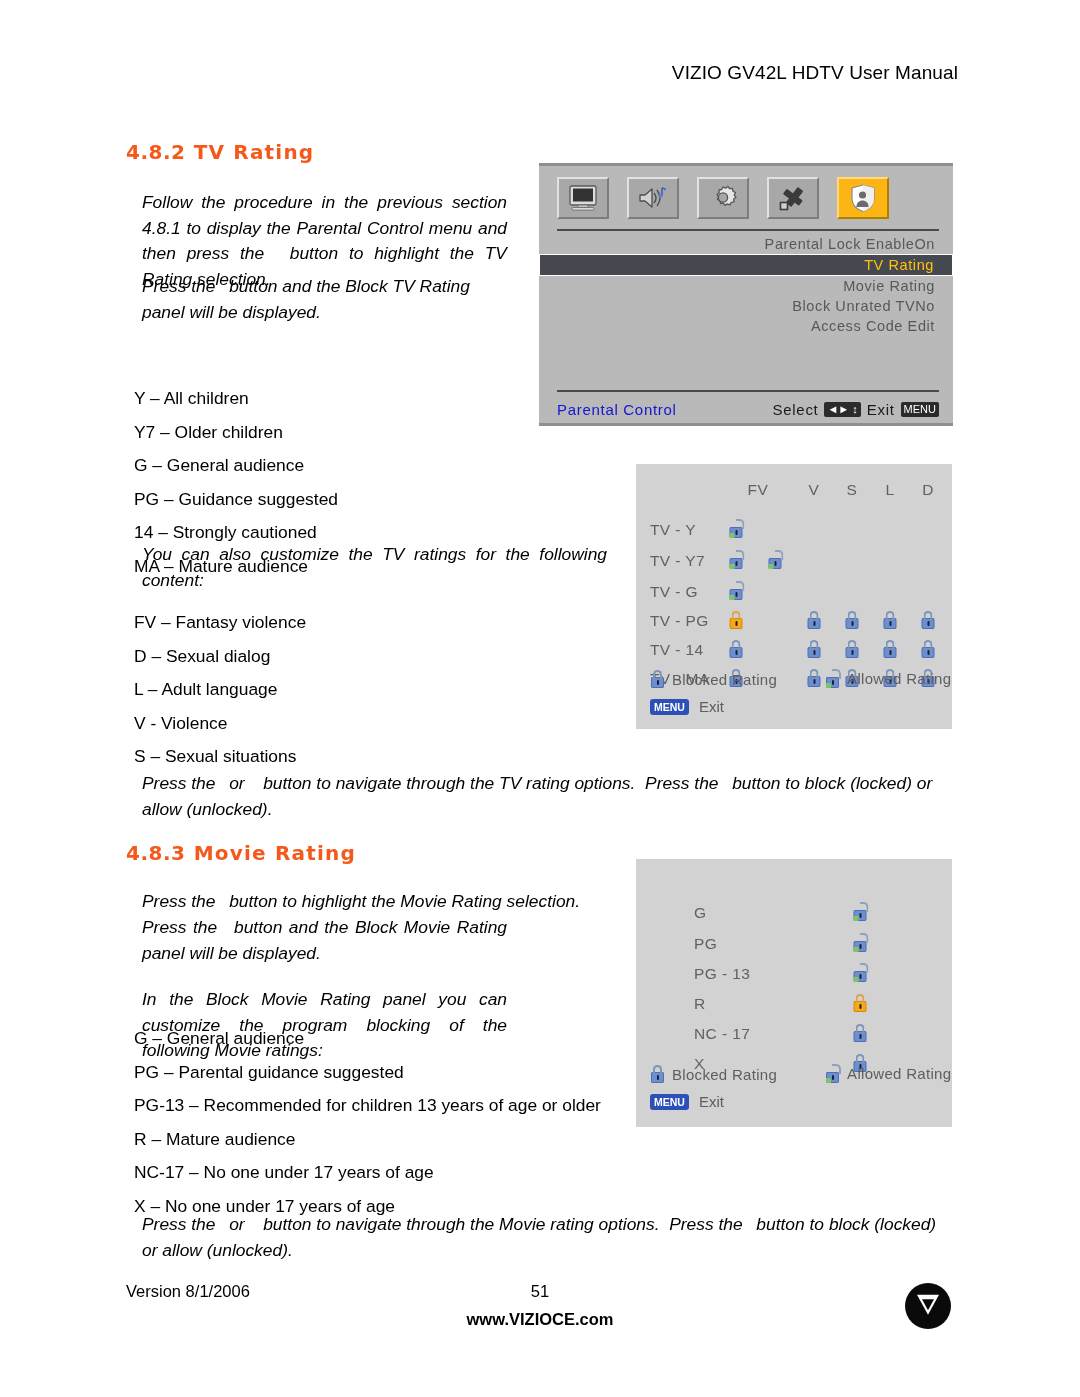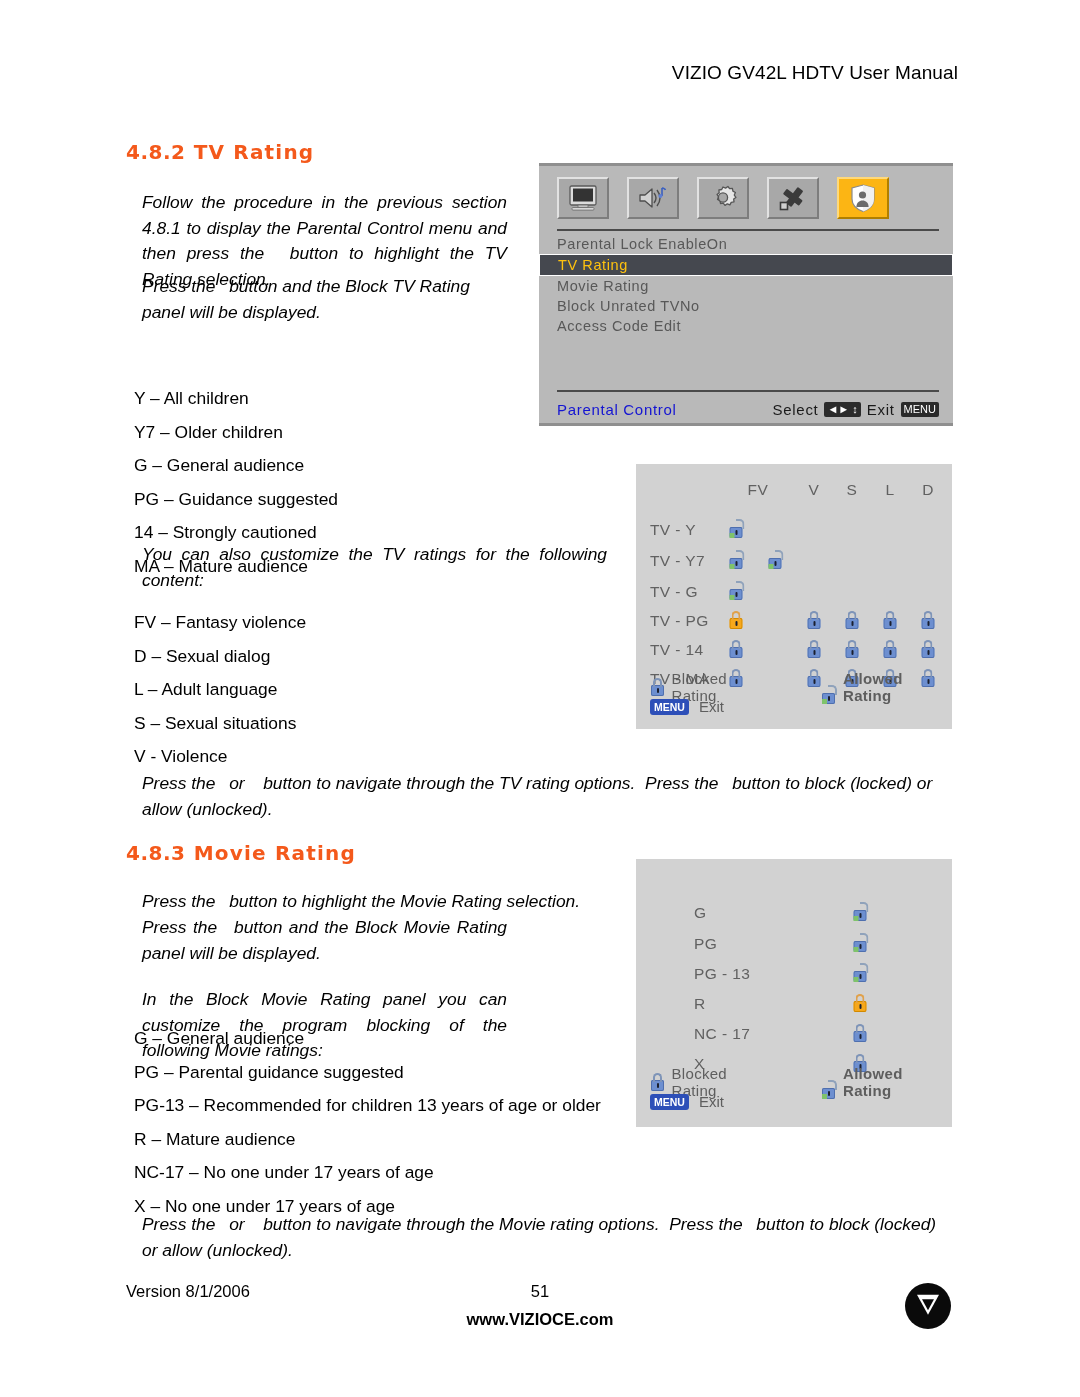--- a/index.html
+++ b/index.html
@@ -174,21 +174,21 @@
   .osd-rows {
     position: absolute;
     left: 0; right: 0;
     top: 68px;
   }
   .osd-row {
     position: relative;
     height: 20px;
     display: flex;
     align-items: center;
-    justify-content: flex-start;
+    justify-content: flex-end;
     padding: 0 18px;
     box-sizing: border-box;
     font-size: 14.5px;
     color: #585858;
     letter-spacing: 0.6px;
   }
   .osd-row.highlight {
     background: #45484f;
     border: 1px solid #ffffff;
     color: #FFC20E;
@@ -340,21 +340,21 @@
   .rp-legend {
     position: absolute;
     left: 14px;
     display: flex;
     align-items: center;
     font-size: 15px;
     color: #5e5e5e;
     letter-spacing: 0.3px;
   }
   .rp-legend .lock { margin-right: 7px; }
-  .rp-legend .second { margin-left: 48px; display: flex; align-items: flex-end; font-weight: bold; }
+  .rp-legend .second { margin-left: 48px; display: flex; align-items: flex-start; }
   .rp-exit {
     position: absolute;
     left: 14px;
     display: flex;
     align-items: center;
     gap: 10px;
     font-size: 15px;
     color: #5e5e5e;
   }
   .menu-badge-blue {
@@ -458,22 +458,22 @@
     <p class="listline">MA – Mature audience</p>
   </div>
 
   <div style="position:absolute;left:126px;top:526px;width:497px;font-size:17.4px;line-height:25.5px;text-align:justify;">
     <p class="para">You can also customize the TV ratings for the following content:</p>
   </div>
   <div class="col-left" style="top:602px">
     <p class="listline">FV – Fantasy violence</p>
     <p class="listline">D – Sexual dialog</p>
     <p class="listline">L – Adult language</p>
+    <p class="listline">V - Violence</p>
     <p class="listline">S – Sexual situations</p>
-    <p class="listline">V - Violence</p>
   </div>
 
   <div class="col-wide" style="top:755px">
     <p class="para"><span>Press the</span>
       <span class="btn-glyph"><span class="gl-up"></span></span>
       <span>or</span>
       <span class="btn-glyph"><span class="gl-down"></span></span>
       &nbsp;<span>button to navigate through the TV rating options.</span>
       &nbsp;<span>Press the</span>
       <span class="btn-glyph"><span class="gl-right"></span></span>

